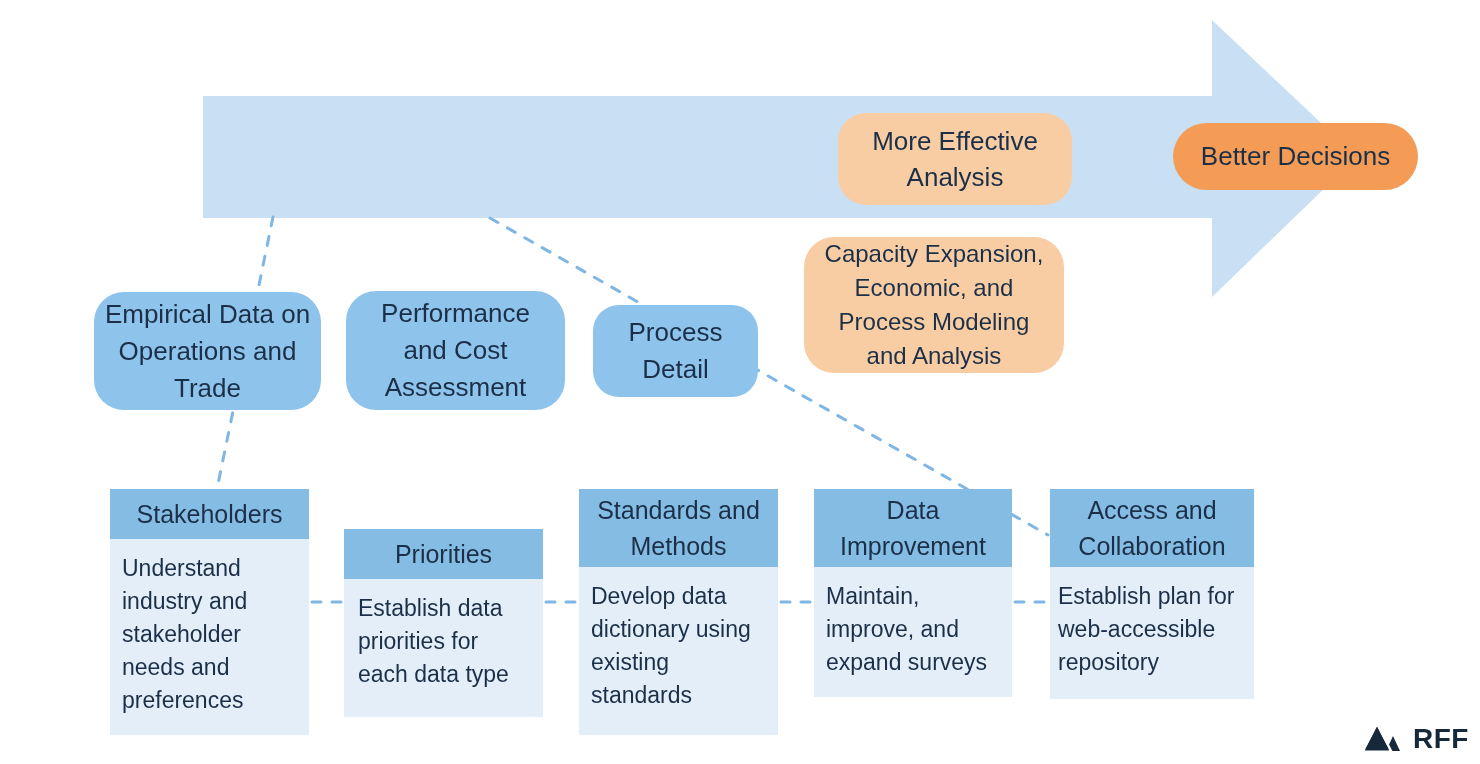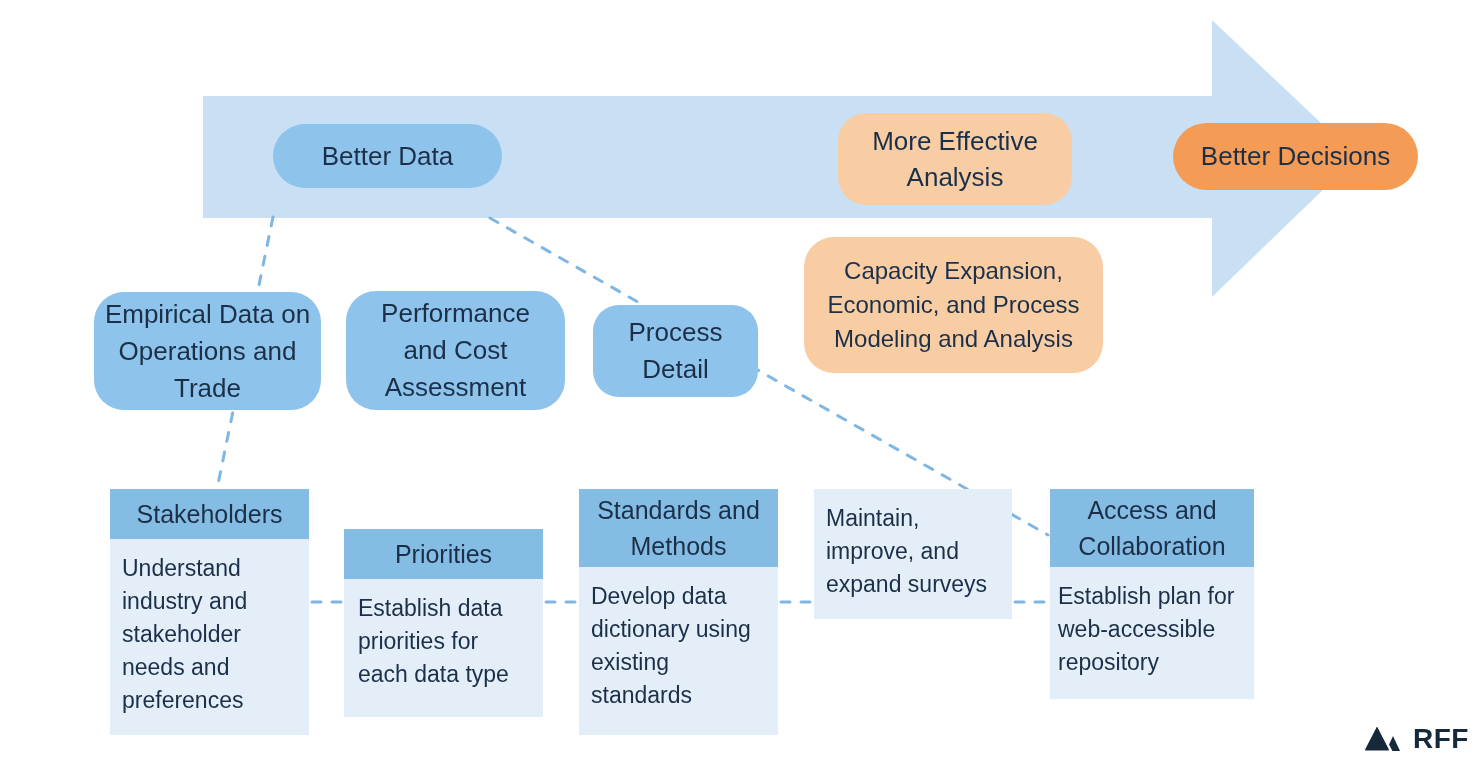--- a/index.html
+++ b/index.html
@@ -23,21 +23,21 @@
   .blue-rounded{background:var(--pill-blue);border-radius:30px;font-size:26px;line-height:37px;padding:0 10px;}
   .peach-rounded{background:var(--peach);border-radius:28px;font-size:26px;line-height:36px;padding:0 20px;}
   .orange-pill{background:var(--orange);border-radius:34px;font-size:26px;}
 
   .better-data{left:273px;top:124px;width:229px;height:64px;}
   .more-effective{left:838px;top:113px;width:234px;height:92px;}
   .better-decisions{left:1173px;top:123px;width:245px;height:67px;z-index:3;}
   .empirical{left:94px;top:292px;width:227px;height:118px;}
   .performance{left:346px;top:291px;width:219px;height:119px;}
   .process{left:593px;top:305px;width:165px;height:92px;border-radius:26px;}
-  .capacity{left:804px;top:237px;width:299px;height:136px;font-size:24px;line-height:34px;border-radius:30px;}
+  .capacity{left:804px;top:237px;width:260px;height:136px;font-size:24px;line-height:34px;border-radius:30px;}
 
   .step{position:absolute;top:489px;z-index:2;box-sizing:border-box;}
   .step-header{background:var(--hdr-blue);display:flex;align-items:center;justify-content:center;
                text-align:center;font-size:25px;line-height:36px;}
   .step-body{background:var(--body-blue);font-size:23px;line-height:33px;
              padding-top:13px;box-sizing:border-box;}
   .s1{left:110px;width:199px;} .s1 .step-header{height:50px;} .s1 .step-body{height:196px;padding-left:12px;padding-right:12px;}
   .s2{left:344px;width:199px;} .s2 .step-header{height:50px;margin-top:40px;} .s2 .step-body{height:138px;padding-left:14px;padding-right:14px;}
   .s3{left:579px;width:199px;} .s3 .step-header{height:78px;padding:0 16px;} .s3 .step-body{height:168px;padding-left:12px;padding-right:12px;}
   .s4{left:814px;width:198px;} .s4 .step-header{height:78px;padding:0 10px;} .s4 .step-body{height:130px;padding-left:12px;padding-right:12px;}
@@ -56,23 +56,20 @@
     <g stroke-width="3" fill="none" stroke-linecap="round" stroke-dasharray="9 11" stroke="#7FB6E4">
       <line x1="273" y1="217" x2="217" y2="489" stroke="#7FB6E4"></line>
       <line x1="490" y1="218" x2="1048" y2="535" stroke="#7FB6E4"></line>
       <line x1="312" y1="602" x2="342" y2="602" stroke="#7FB6E4"></line>
       <line x1="546" y1="602" x2="576" y2="602" stroke="#7FB6E4"></line>
       <line x1="781" y1="602" x2="811" y2="602" stroke="#7FB6E4"></line>
       <line x1="1015" y1="602" x2="1047" y2="602" stroke="#7FB6E4"></line>
     </g>
   </svg>
 
-  <div class="box pill better-data">
-    <span>Better Data</span>
-  </div>
 
   <div class="box peach-rounded more-effective">
     <span>More Effective Analysis</span>
   </div>
 
   <div class="box blue-rounded empirical">
     <span>Empirical Data on Operations and Trade</span>
   </div>
 
   <div class="box orange-pill better-decisions">
@@ -112,20 +109,23 @@
   <div class="step s3">
     <div class="step-header">
       <span>Standards and Methods</span>
     </div>
     <div class="step-body">
       <span>Develop data dictionary using existing standards</span>
     </div>
   </div>
 
   <div class="step s4">
+    <div class="step-header">
+      <span>Data Improvement</span>
+    </div>
     <div class="step-body">
       <span>Maintain, improve, and expand surveys</span>
     </div>
   </div>
 
   <div class="step s5">
     <div class="step-header">
       <span>Access and Collaboration</span>
     </div>
     <div class="step-body">

